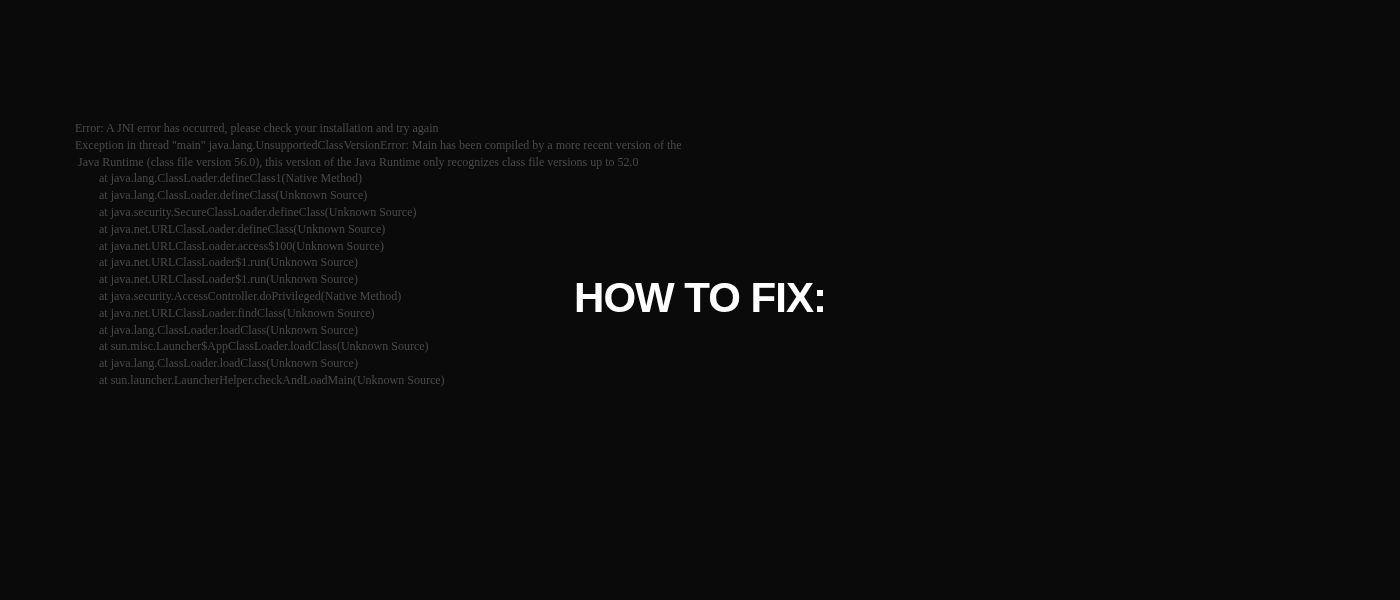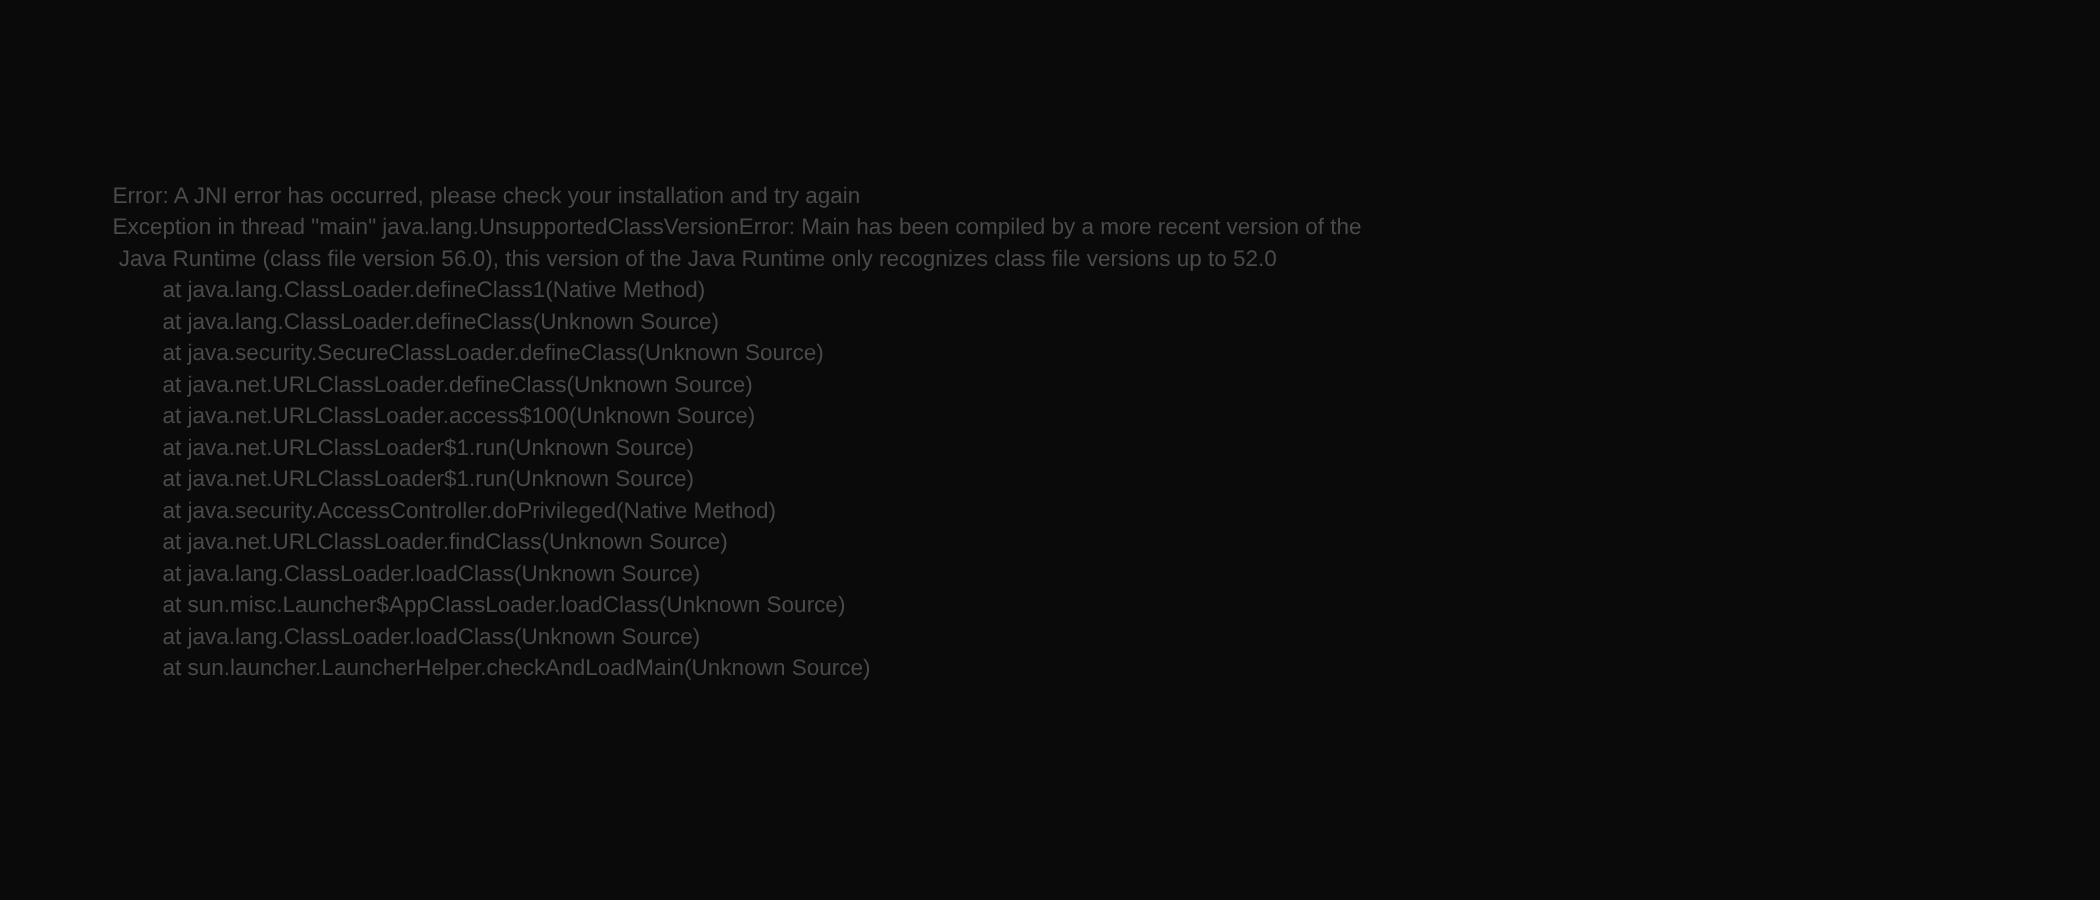--- a/index.html
+++ b/index.html
@@ -14,24 +14,24 @@
       position: relative;
       overflow: hidden;
       font-family: 'Consolas', 'Courier New', monospace;
     }
     .terminal-output {
       position: absolute;
       top: 120px;
       left: 75px;
       right: 75px;
       color: #4a4a4a;
-      font-size: 15px;
+      font-size: 12px;
       line-height: 1.4;
       white-space: pre;
-      font-family: Liberation Sans, sans-serif;
+      font-family: Liberation Serif, serif;
     }
     .overlay-title {
       position: absolute;
       top: 50%;
       left: 50%;
       transform: translate(-50%, -50%);
       text-align: center;
       color: #ffffff;
       font-family: 'Arial Black', 'Helvetica Neue', Arial, sans-serif;
       font-weight: 900;
@@ -62,13 +62,14 @@
         at java.net.URLClassLoader$1.run(Unknown Source)
         at java.net.URLClassLoader$1.run(Unknown Source)
         at java.security.AccessController.doPrivileged(Native Method)
         at java.net.URLClassLoader.findClass(Unknown Source)
         at java.lang.ClassLoader.loadClass(Unknown Source)
         at sun.misc.Launcher$AppClassLoader.loadClass(Unknown Source)
         at java.lang.ClassLoader.loadClass(Unknown Source)
         at sun.launcher.LauncherHelper.checkAndLoadMain(Unknown Source)</pre>
 
 <div class="overlay-title">
+  <div class="overlay-line1">HOW TO FIX:</div>
 </div>
 
 </body></html>

